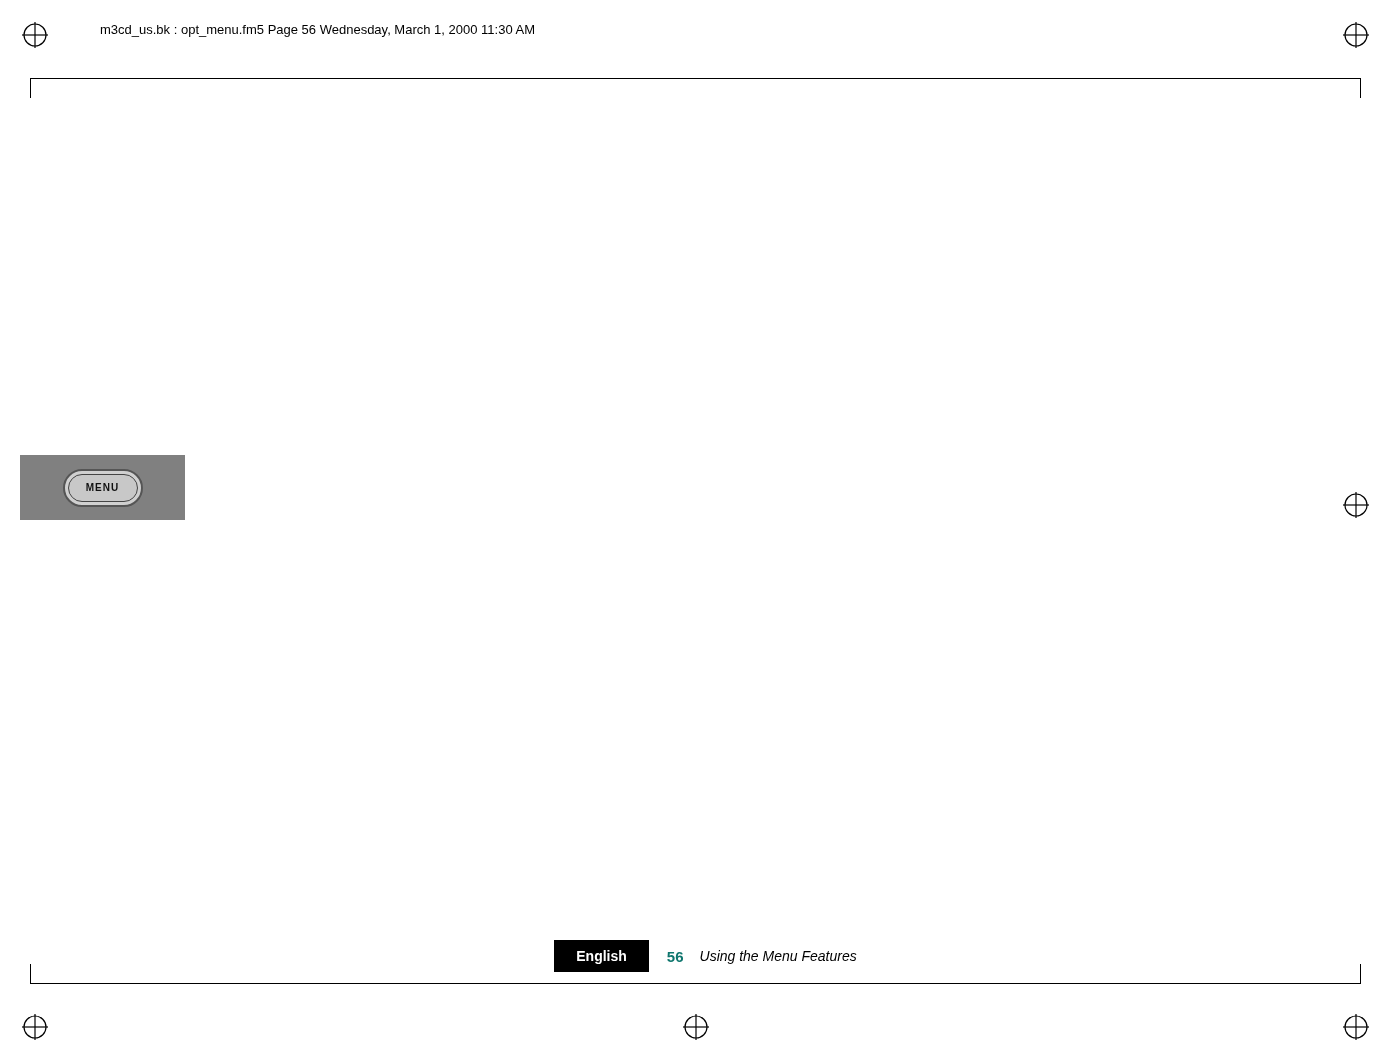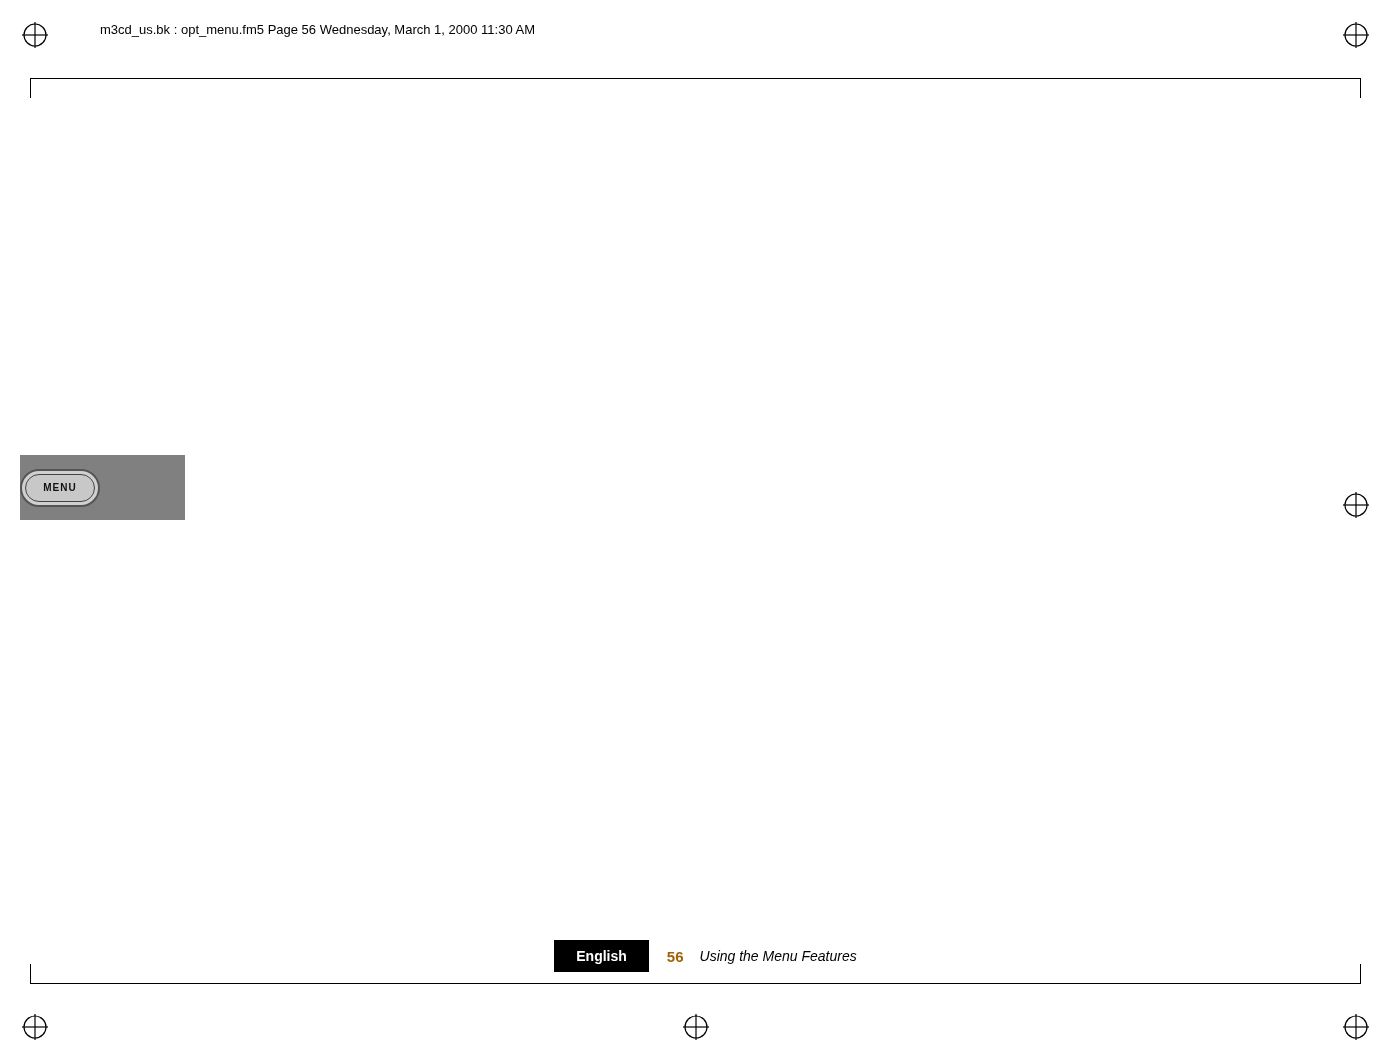--- a/index.html
+++ b/index.html
@@ -114,21 +114,21 @@
     
     .menu-button-area {
       position: absolute;
       top: 455px;
       left: 20px;
       width: 165px;
       height: 65px;
       background: #808080;
       display: flex;
       align-items: center;
-      justify-content: flex-start;
+      justify-content: center;
     }
 
     .menu-button {
       width: 80px;
       height: 38px;
       border-radius: 19px;
       background: #d0d0d0;
       border: 2px solid #555555;
       display: flex;
       align-items: center;
@@ -171,21 +171,21 @@
       font-size: 14px;
       font-weight: bold;
       padding: 8px 22px;
       margin-left: 20px;
       display: inline-block;
     }
 
     .page-number {
       font-size: 15px;
       font-weight: bold;
-      color: #a16207;
+      color: #0f766e;
       margin-left: 18px;
     }
 
     .footer-title {
       font-size: 14px;
       color: #000000;
       margin-left: 16px;
       font-style: italic;
     }
 

